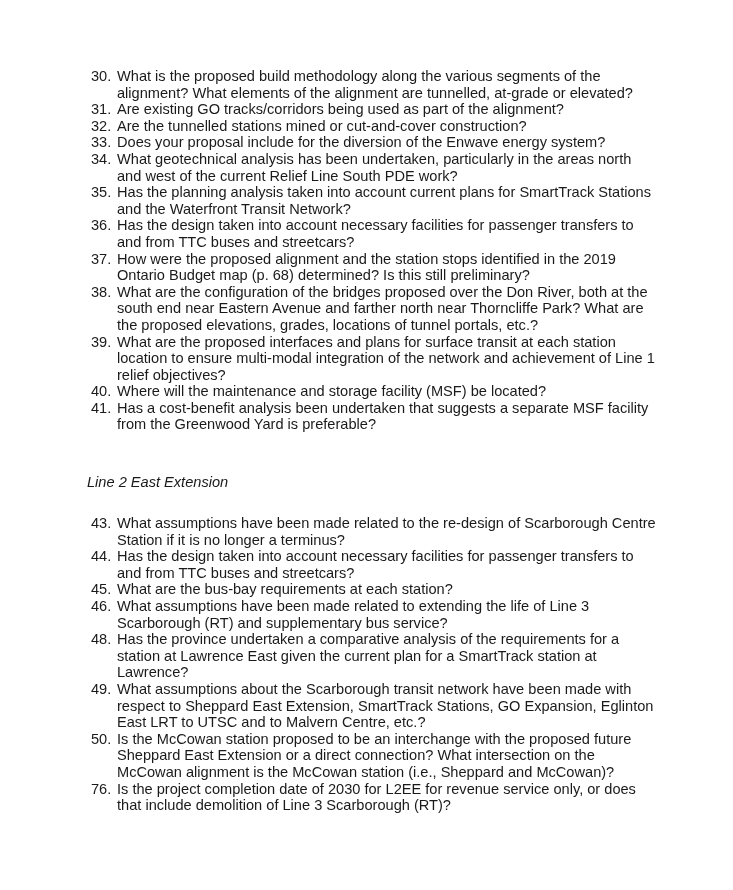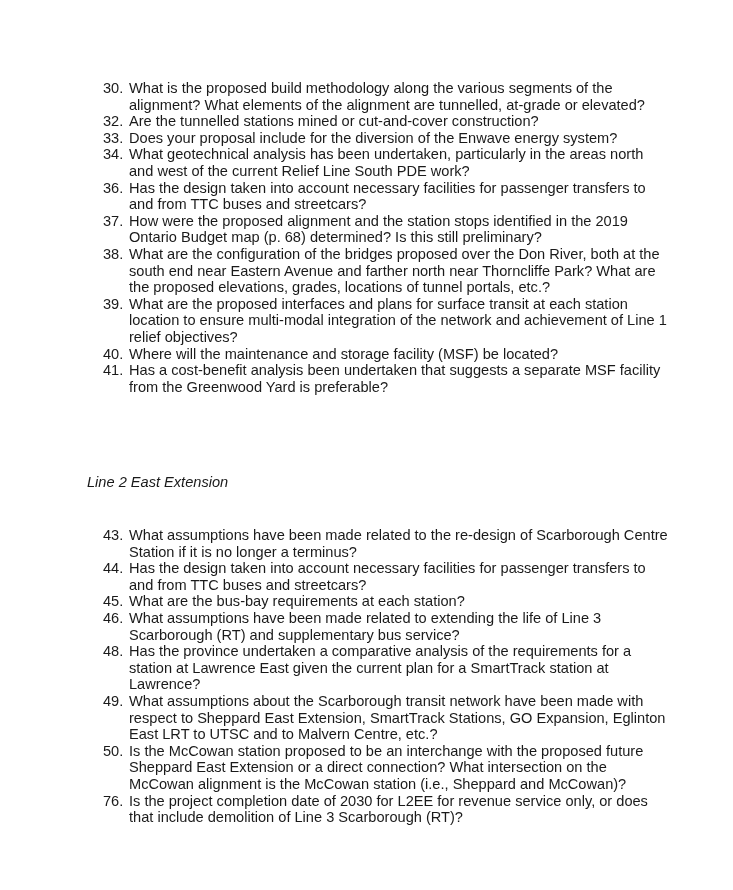--- a/index.html
+++ b/index.html
@@ -1,48 +1,57 @@
 <!DOCTYPE html>
 <html><head>
 <meta charset="utf-8">
 <style>
   html, body { margin: 0; padding: 0; background: #ffffff; }
   body { width: 733px; height: 890px; position: relative; overflow: hidden;
          font-family: "Liberation Sans", sans-serif; color: #1a1a1a; font-size: 14.6px; }
   .page { position: absolute; left: 0; top: 0; width: 733px; height: 890px; background: #fff; }
-  .list { position: absolute; left: 87px; width: 580px; margin: 16px; padding: 0; list-style: none; }
+  .list { position: absolute; left: 87px; width: 580px; margin: 4px; padding: 0; list-style: none; }
   .item { position: relative; padding-left: 26px; line-height: 16.6px; margin: 0; }
   .num { position: absolute; left: 0; top: 0; width: 26px; }
   .txt { display: block; white-space: pre-line; }
   .list-a { top: 64px; }
   .heading { position: absolute; left: 87px; top: 474px; font-style: italic; line-height: 16.6px; margin: 0; font-weight: normal; font-size: 14.6px; }
   .list-b { top: 511px; }
 </style>
 </head>
 <body>
 
 <div class="page">
   <ol class="list list-a">
     <li class="item">
         <span class="num">30.</span>
         <span class="txt">What is the proposed build methodology along the various segments of the
 alignment? What elements of the alignment are tunnelled, at-grade or elevated?</span>
       </li>
     <li class="item">
+        <span class="num">31.</span>
+        <span class="txt">Are existing GO tracks/corridors being used as part of the alignment?</span>
+      </li>
+    <li class="item">
         <span class="num">32.</span>
         <span class="txt">Are the tunnelled stations mined or cut-and-cover construction?</span>
       </li>
     <li class="item">
         <span class="num">33.</span>
         <span class="txt">Does your proposal include for the diversion of the Enwave energy system?</span>
       </li>
     <li class="item">
         <span class="num">34.</span>
         <span class="txt">What geotechnical analysis has been undertaken, particularly in the areas north
 and west of the current Relief Line South PDE work?</span>
+      </li>
+    <li class="item">
+        <span class="num">35.</span>
+        <span class="txt">Has the planning analysis taken into account current plans for SmartTrack Stations
+and the Waterfront Transit Network?</span>
       </li>
     <li class="item">
         <span class="num">36.</span>
         <span class="txt">Has the design taken into account necessary facilities for passenger transfers to
 and from TTC buses and streetcars?</span>
       </li>
     <li class="item">
         <span class="num">37.</span>
         <span class="txt">How were the proposed alignment and the station stops identified in the 2019
 Ontario Budget map (p. 68) determined? Is this still preliminary?</span>

